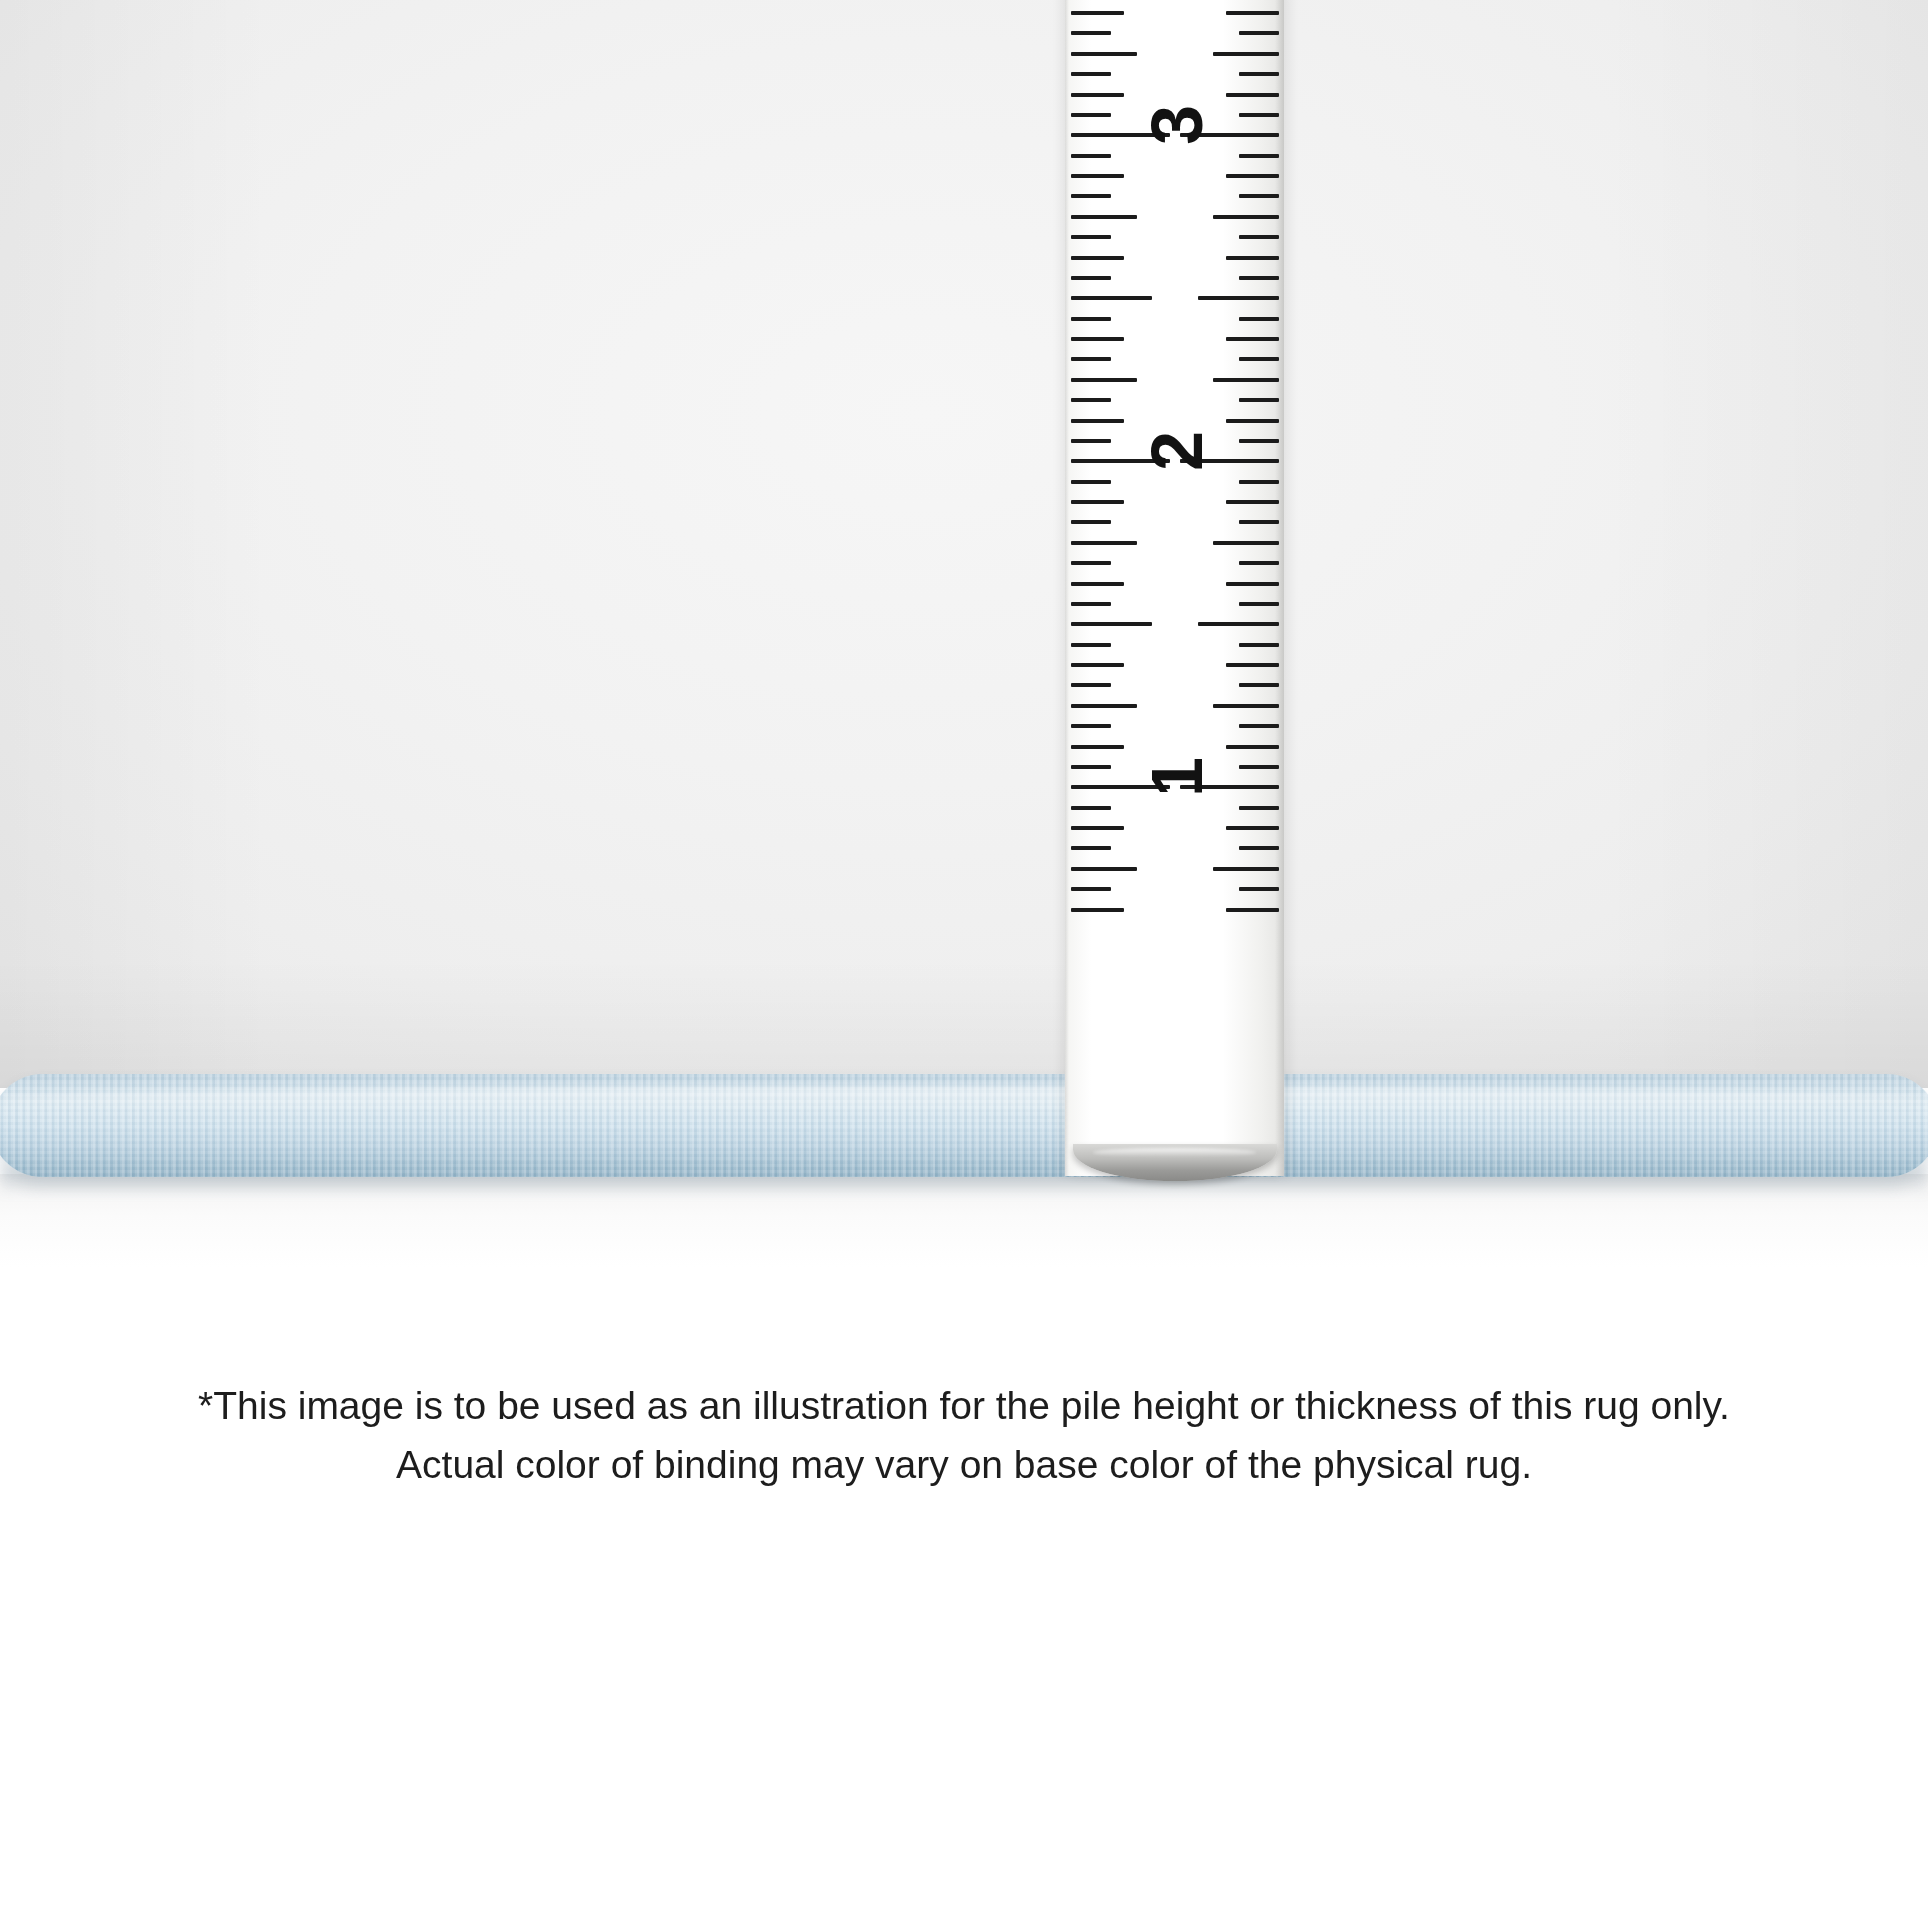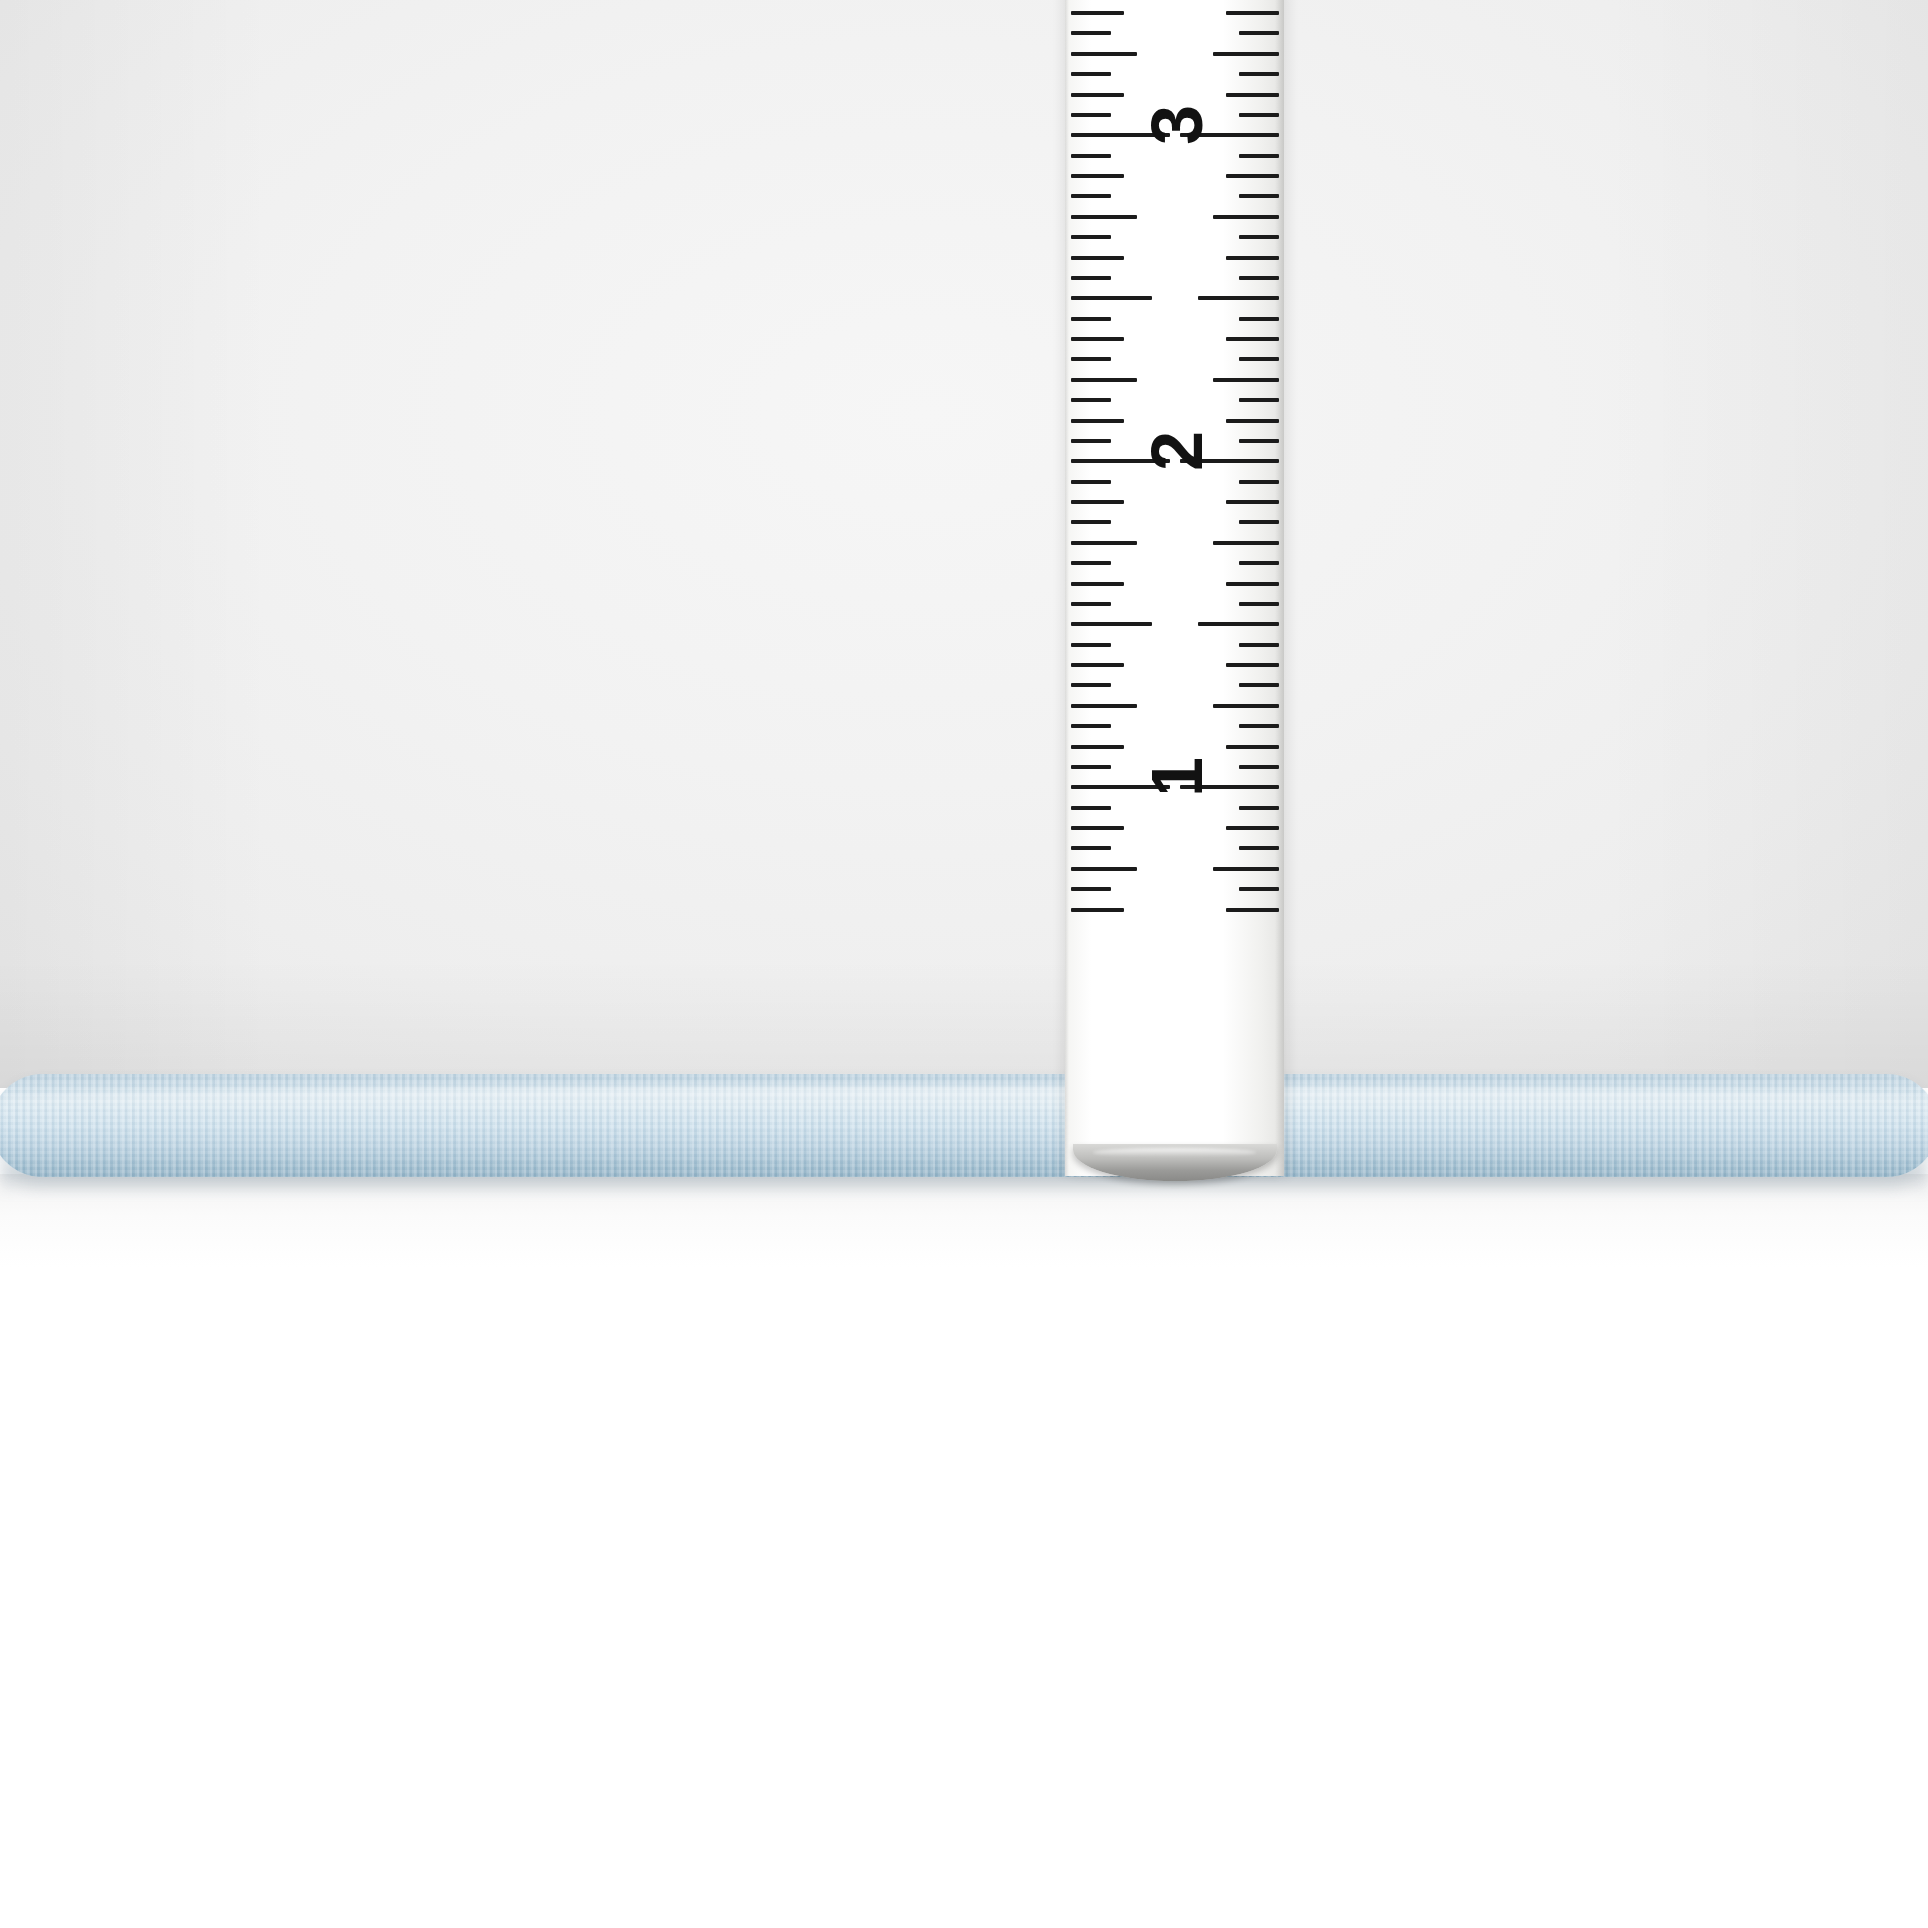--- a/index.html
+++ b/index.html
@@ -349,16 +349,18 @@
         </div>
 
     </div>
 
     <div class="ruler-tip">
       <div class="ruler-tip-shine"></div>
     </div>
   </div>
 
   <div class="caption">
+    <span class="caption-line">*This image is to be used as an illustration for the pile height or thickness of this rug only.</span>
+    <span class="caption-line">Actual color of binding may vary on base color of the physical rug.</span>
   </div>
 
 </div>
 
 
 </body></html>

